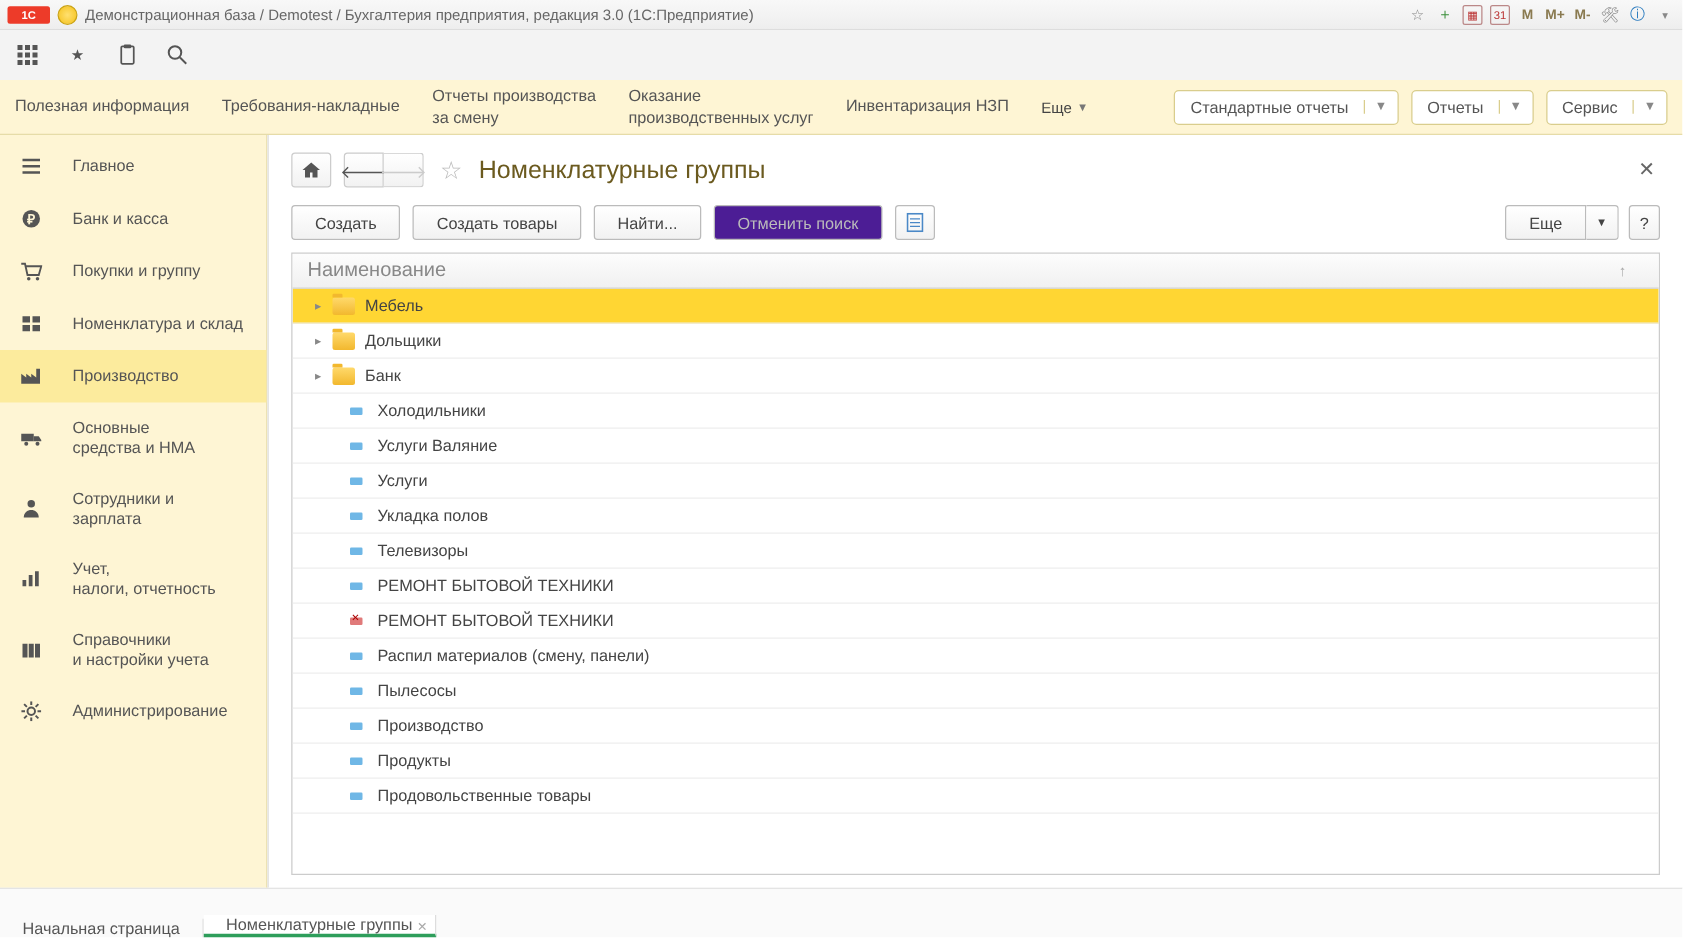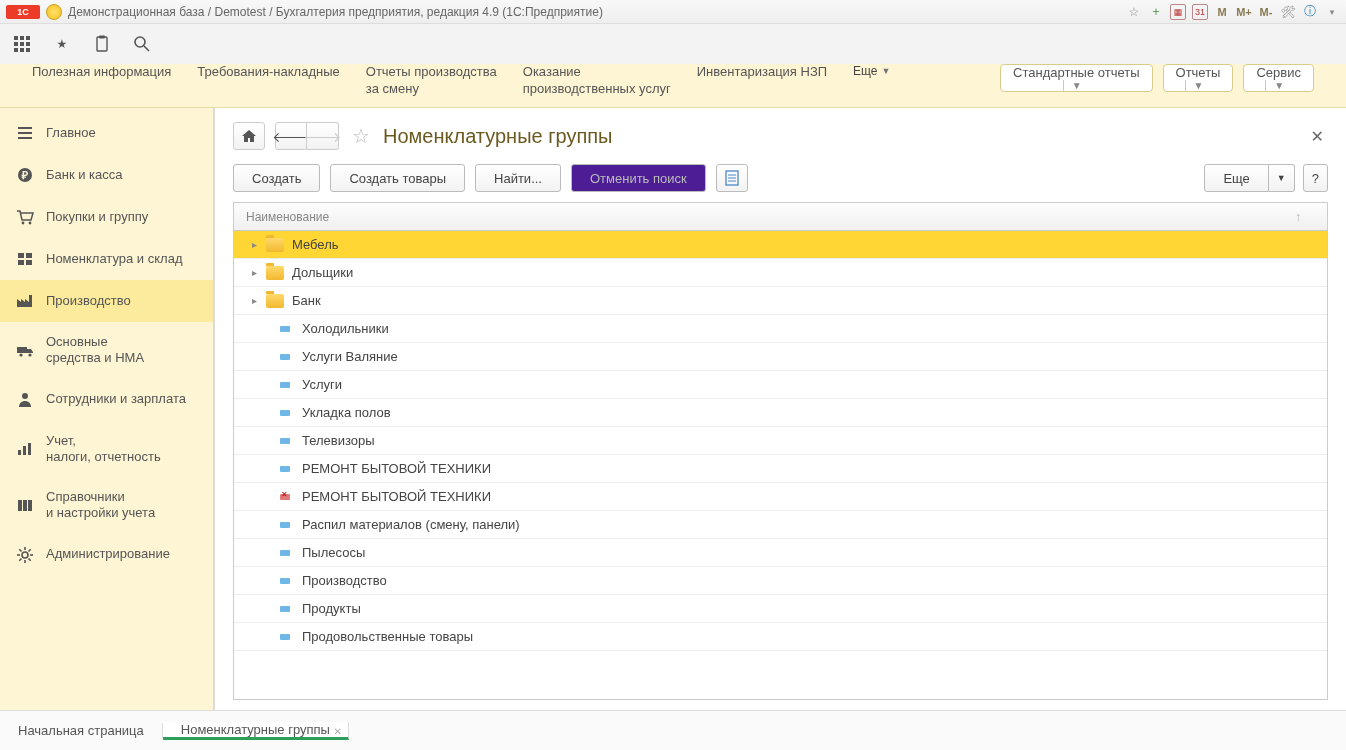--- a/index.html
+++ b/index.html
@@ -15,34 +15,34 @@
 .tb-icon.cal { border: 1px solid #b88; color: #b33; font-size: 9px; border-radius: 2px; }
 .tb-icon.m { font-weight: bold; color: #8a7a50; font-size: 11px; }
 
 
 .icon-toolbar { height: 40px; background: #f3f3f3; display: flex; align-items: center; padding: 0 12px; gap: 20px; }
 .itb-icon { width: 20px; height: 20px; cursor: pointer; display: flex; align-items: center; justify-content: center; color: #555; }
 .grid-dots { display: grid; grid-template-columns: repeat(3, 4px); gap: 2px; }
 .grid-dots span { width: 4px; height: 4px; background: #555; }
 
 
-.command-bar { height: 44px; background: #fef5d4; border-bottom: 1px solid #e6dca8; display: flex; align-items: flex-start; padding: 0 32px; gap: 26px; }
+.command-bar { height: 44px; background: #fef5d4; border-bottom: 1px solid #e6dca8; display: flex; align-items: center; padding: 0 12px; gap: 26px; }
 .cmd-link { color: #555; font-size: 13px; cursor: pointer; line-height: 1.3; }
 .cmd-more { display: flex; align-items: center; gap: 4px; cursor: pointer; }
 .cmd-right { margin-left: auto; display: flex; gap: 10px; }
-.pill-btn { border: 1px solid #d9cd8d; background: #fff; border-radius: 4px; height: 28px; display: flex; align-items: center; cursor: pointer; font-size: 13px; color: #555; flex-direction: column; }
+.pill-btn { border: 1px solid #d9cd8d; background: #fff; border-radius: 4px; height: 28px; display: flex; align-items: center; cursor: pointer; font-size: 13px; color: #555; }
 .pill-btn .pb-main { padding: 0 12px; }
 .pill-btn .pb-arrow { border-left: 1px solid #d9cd8d; padding: 0 8px; color: #888; font-size: 10px; }
 
 
 .body-wrap { display: flex; height: calc(750px - 24px - 40px - 44px - 40px); }
 
 
 .sidebar { width: 214px; background: #fef5d4; border-right: 1px solid #e6dca8; padding-top: 4px; }
-.side-item { display: flex; align-items: center; gap: 12px; padding: 12px 16px; cursor: pointer; color: #555; font-size: 13px; line-height: 1.25; }
+.side-item { display: flex; align-items: center; gap: 24px; padding: 12px 16px; cursor: pointer; color: #555; font-size: 13px; line-height: 1.25; }
 .side-item.active { background: #fceb9d; }
 .side-icon { width: 18px; height: 18px; display: flex; align-items: center; justify-content: center; color: #666; flex-shrink: 0; }
 
 
 .main { flex: 1; background: #fff; display: flex; flex-direction: column; padding: 14px 18px 0 18px; border-left: 1px solid #ddd; position: relative; }
 .page-head { display: flex; align-items: center; gap: 10px; margin-bottom: 14px; }
 .nav-btn { width: 32px; height: 28px; border: 1px solid #ccc; background: linear-gradient(#fff,#f2f2f2); border-radius: 3px; display: flex; align-items: center; justify-content: center; cursor: pointer; font-size: 14px; color: #555; }
 .nav-group { display: flex; }
 .nav-group .nav-btn { border-radius: 0; }
 .nav-group .nav-btn:first-child { border-radius: 3px 0 0 3px; }
@@ -55,50 +55,50 @@
 .act-btn { border: 1px solid #bbb; background: linear-gradient(#fff,#f2f2f2); border-radius: 3px; height: 28px; padding: 0 18px; display: flex; align-items: center; cursor: pointer; font-size: 13px; color: #444; }
 .act-btn.disabled { color: #bbb; background: #4c1d95; cursor: default; }
 .act-btn.small { padding: 0 8px; }
 .ab-right { margin-left: auto; display: flex; gap: 8px; }
 .more-drop { display: flex; }
 .more-drop .act-btn:last-child { border-left: none; padding: 0 8px; }
 
 
 .table-container { flex: 1; border: 1px solid #ccc; display: flex; flex-direction: column; overflow: hidden; margin-bottom: 10px; }
 .table-header { height: 28px; background: linear-gradient(#fdfdfd,#f0f0f0); border-bottom: 1px solid #ccc; display: flex; align-items: center; padding: 0 12px; position: relative; }
-.th-name { color: #888; font-size: 12px; text-align: center; }
+.th-name { color: #888; font-size: 16px; text-align: center; }
 .th-sort { margin-left: auto; color: #aaa; padding-right: 14px; }
 .table-body { flex: 1; overflow-y: auto; position: relative; }
 .table-body::-webkit-scrollbar { width: 14px; }
 .table-body::-webkit-scrollbar-track { background: #f5f5f5; }
 .table-body::-webkit-scrollbar-thumb { background: #ccc; }
 .row { height: 28px; display: flex; align-items: center; border-bottom: 1px solid #eee; padding-left: 18px; cursor: pointer; font-size: 13px; }
 .row.selected { background: #ffd633; }
 .row .expander { width: 14px; color: #888; font-size: 10px; }
 .row .folder { width: 18px; height: 14px; background: linear-gradient(#ffd96b,#f2b82e); border-radius: 2px; margin-right: 8px; position: relative; }
 .row .folder::before { content: ""; position: absolute; top: -3px; left: 0; width: 8px; height: 3px; background: #f2b82e; border-radius: 1px 1px 0 0; }
 .row .leaf-icon { width: 10px; height: 6px; background: #6fb7e6; border-radius: 1px; margin: 0 12px 0 28px; }
 .row .leaf-icon.del { background: #e07a7a; position: relative; }
 .row .leaf-icon.del::after { content: "✕"; position: absolute; font-size: 8px; color: #a00; left: 1px; top: -4px; }
 
 
-.bottom-tabs { height: 40px; border-top: 1px solid #ddd; display: flex; align-items: center; background: #fafafa; }
+.bottom-tabs { height: 40px; border-top: 1px solid #ddd; display: flex; align-items: flex-end; background: #fafafa; }
 .btab { padding: 0 18px; display: flex; align-items: center; border-right: 1px solid #ddd; font-size: 13px; color: #555; cursor: pointer; position: relative; }
 .btab.active { background: #fff; border-bottom: 3px solid #2e9e5b; }
 .btab .tab-x { position: absolute; top: 4px; right: 6px; font-size: 10px; color: #aaa; }
 
 svg { display: block; }
 </style>
 </head>
 <body>
 
 <div class="titlebar">
   <span class="logo-1c">1C</span>
   <span class="circle"></span>
-  <span class="title-text">Демонстрационная база / Demotest / Бухгалтерия предприятия, редакция 4.9  (1С:Предприятие)</span>
+  <span class="title-text">Демонстрационная база / Demotest / Бухгалтерия предприятия, редакция 3.0  (1С:Предприятие)</span>
   <div class="tb-right">
     <span class="tb-icon">☆</span>
     <span class="tb-icon" style="color:#3a8f3a">＋</span>
     <span class="tb-icon cal">▦</span>
     <span class="tb-icon cal">31</span>
     <span class="tb-icon m">M</span>
     <span class="tb-icon m">M+</span>
     <span class="tb-icon m">M-</span>
     <span class="tb-icon">🛠</span>
     <span class="tb-icon" style="color:#2a7bbf">ⓘ</span>

